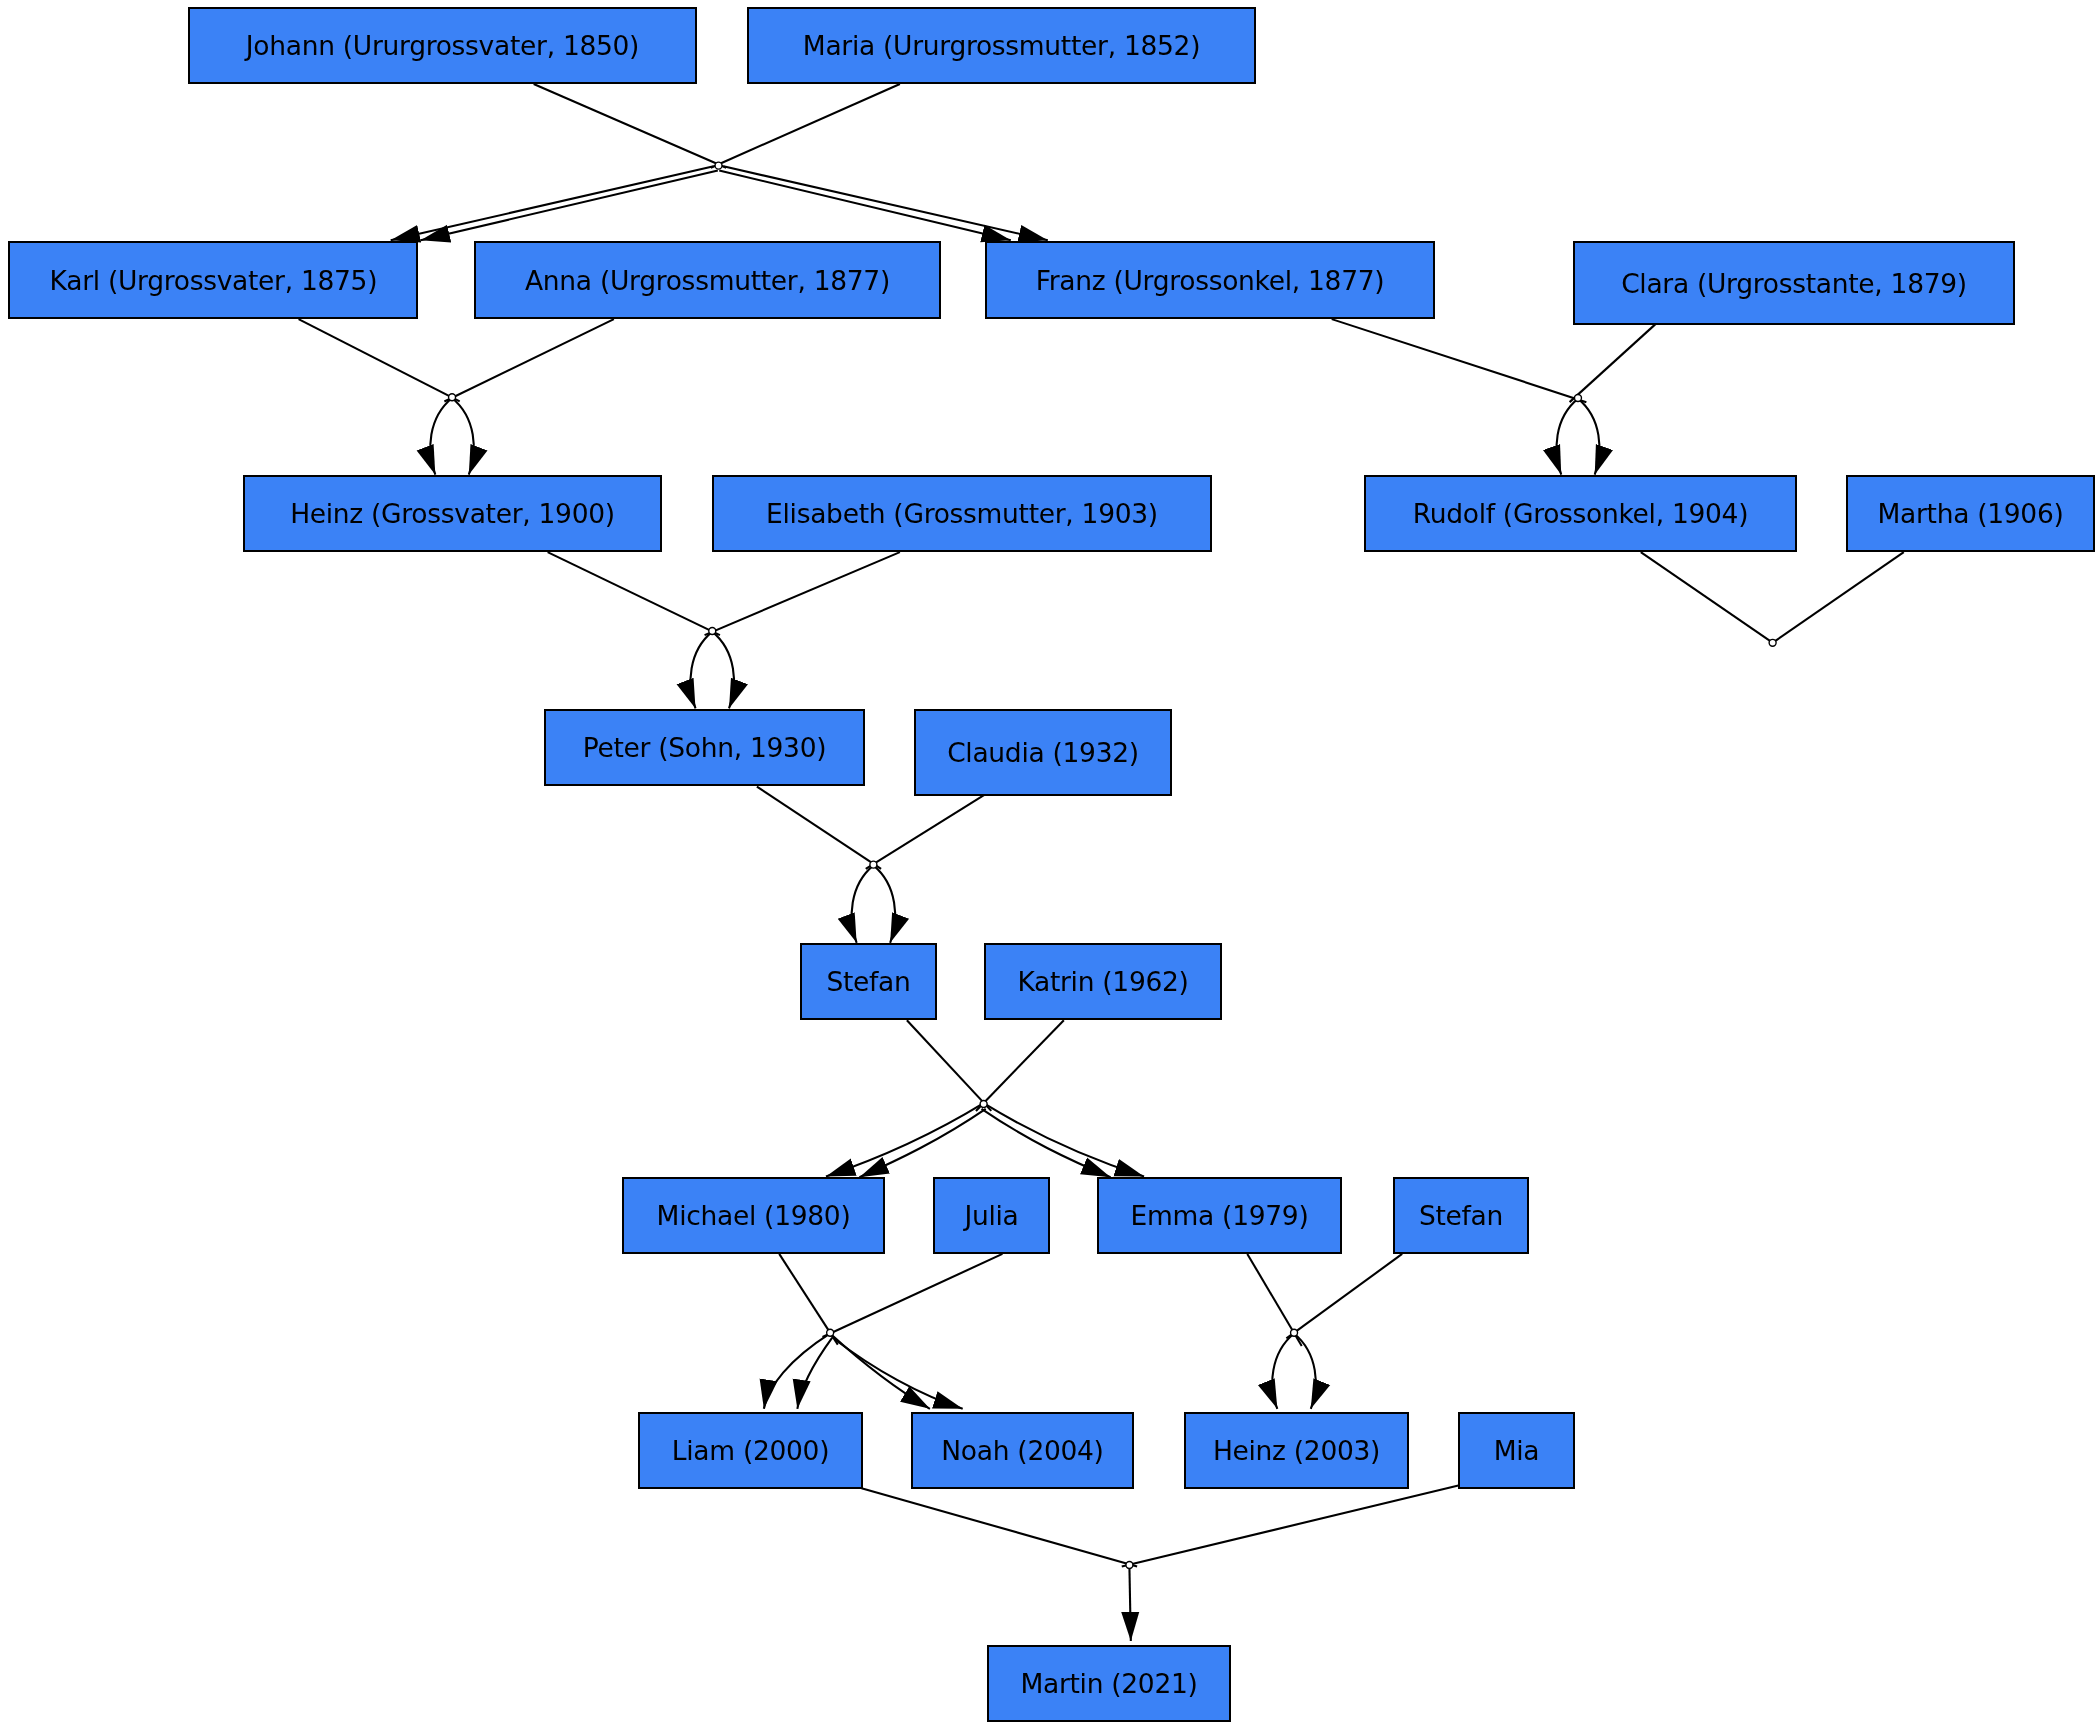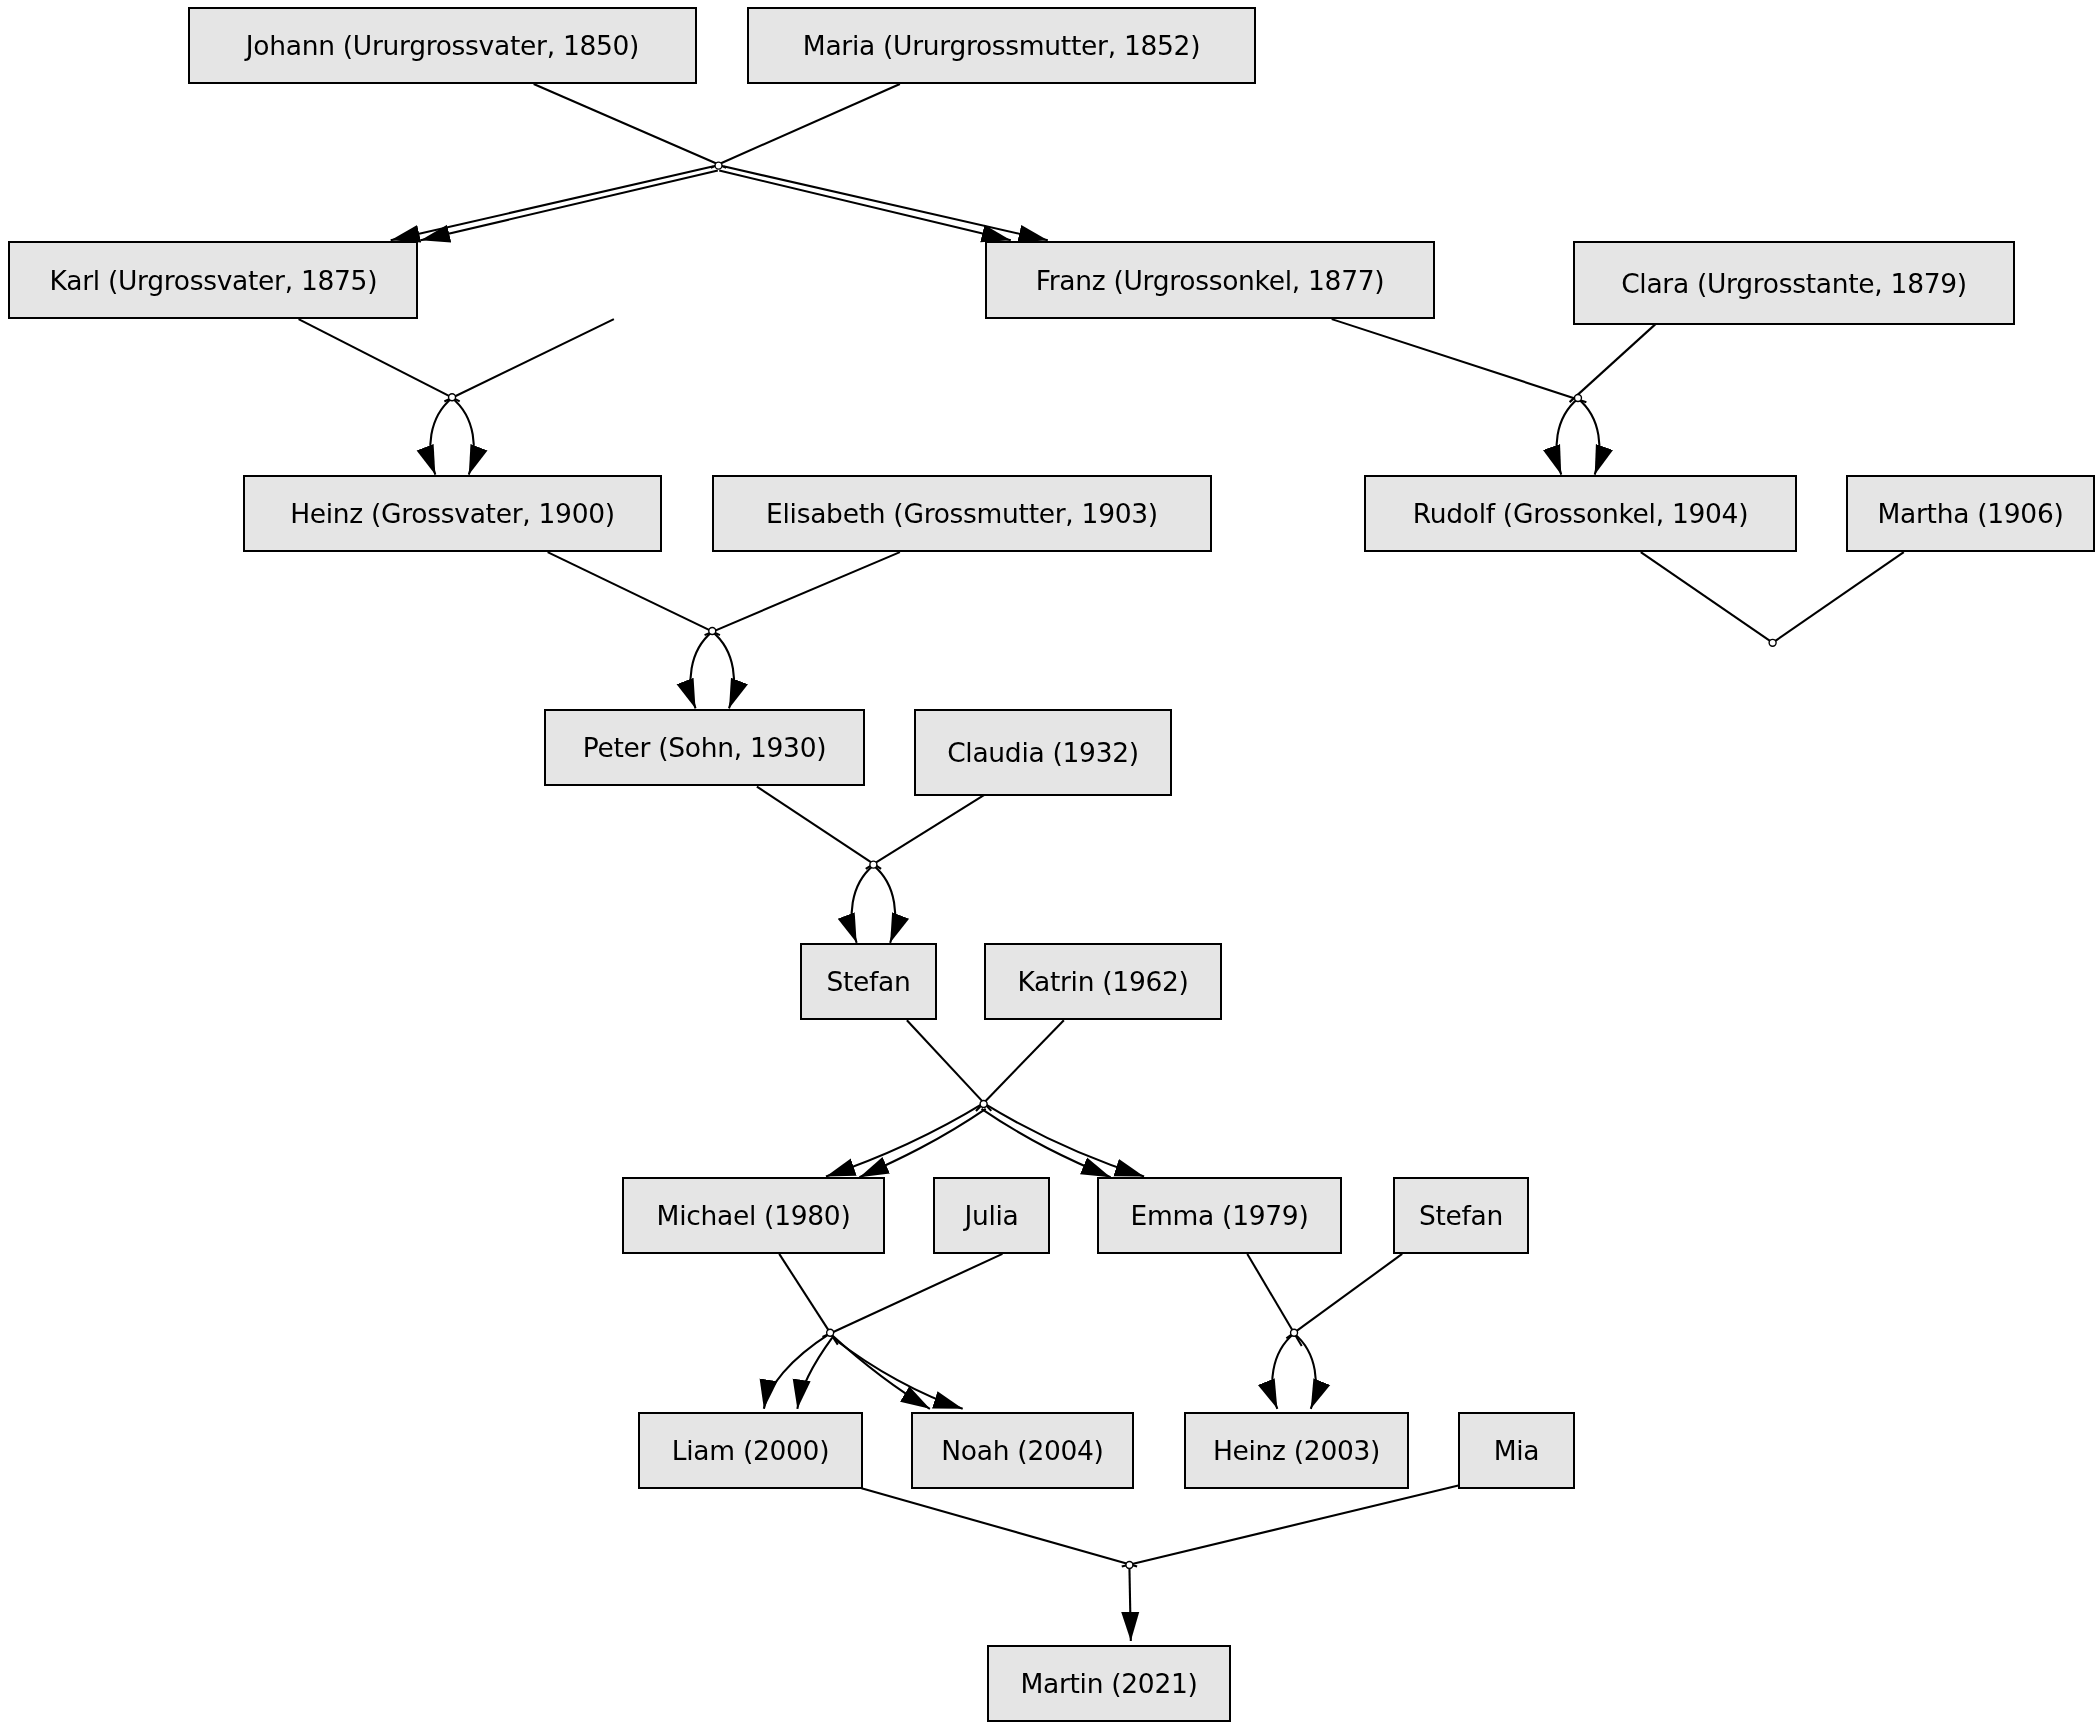--- a/index.html
+++ b/index.html
@@ -1,19 +1,19 @@
 <!DOCTYPE html>
 <html style="font-size:11px"><head>
 <meta charset="utf-8">
 <style>
   html,body{margin:0;padding:0;background:#ffffff;}
   #canvas{position:relative;width:2097px;height:1730px;background:#ffffff;
           font-family:"DejaVu Sans",sans-serif;overflow:hidden;}
   #edges{position:absolute;left:0;top:0;width:2097px;height:1730px;}
-  .node{position:absolute;box-sizing:border-box;background:#e5e5e5;border:2.1px solid #000;
+  .node{position:absolute;box-sizing:border-box;background:#3b82f6;border:2.1px solid #000;
         display:flex;align-items:center;justify-content:center;
         font-size:26.5px;color:#000;white-space:nowrap;letter-spacing:-0.3px;}
   .edge{stroke:#000;stroke-width:3;fill:none;}
   .udot{stroke:#000;stroke-width:2;fill:#ffffff;}
 </style>
 </head>
 <body>
 
 <div id="canvas">
 
@@ -83,20 +83,21 @@
       <circle class="udot" cx="1410" cy="1582" r="5"></circle>
       <circle class="udot" cx="1190" cy="1910" r="5"></circle>
       <circle class="udot" cx="1855" cy="1910" r="5"></circle>
       <circle class="udot" cx="1619" cy="2243" r="5"></circle>
     </g>
   </svg>
 
   <div class="node" style="left:188px;top:7px;width:509px;height:77px">Johann (Ururgrossvater, 1850)</div>
   <div class="node" style="left:747px;top:7px;width:509px;height:77px">Maria (Ururgrossmutter, 1852)</div>
   <div class="node" style="left:8.4px;top:241px;width:410px;height:78px">Karl (Urgrossvater, 1875)</div>
+  <div class="node" style="left:474px;top:241px;width:467px;height:78px">Anna (Urgrossmutter, 1877)</div>
   <div class="node" style="left:985px;top:241px;width:450px;height:78px">Franz (Urgrossonkel, 1877)</div>
   <div class="node" style="left:1573px;top:241px;width:442px;height:84px">Clara (Urgrosstante, 1879)</div>
   <div class="node" style="left:243px;top:475px;width:419px;height:77px">Heinz (Grossvater, 1900)</div>
   <div class="node" style="left:712px;top:475px;width:500px;height:77px">Elisabeth (Grossmutter, 1903)</div>
   <div class="node" style="left:1364px;top:475px;width:433px;height:77px">Rudolf (Grossonkel, 1904)</div>
   <div class="node" style="left:1846px;top:475px;width:249px;height:77px">Martha (1906)</div>
   <div class="node" style="left:544px;top:709px;width:321px;height:77px">Peter (Sohn, 1930)</div>
   <div class="node" style="left:914px;top:709px;width:258px;height:87px">Claudia (1932)</div>
   <div class="node" style="left:800px;top:943px;width:137px;height:77px">Stefan</div>
   <div class="node" style="left:984px;top:943px;width:238px;height:77px">Katrin (1962)</div>

